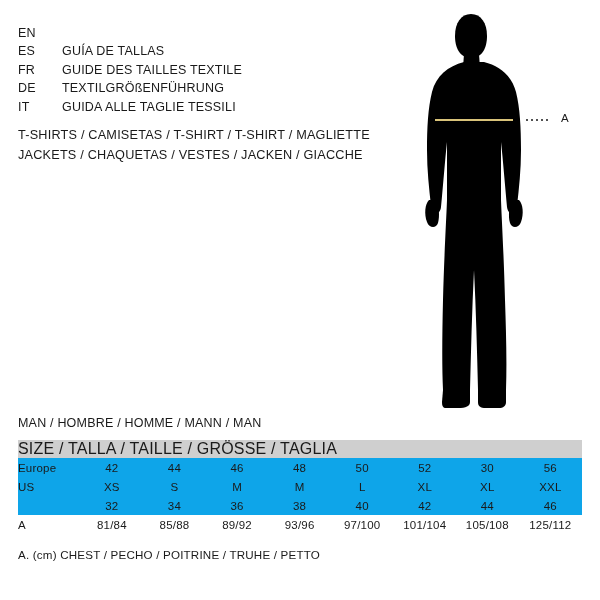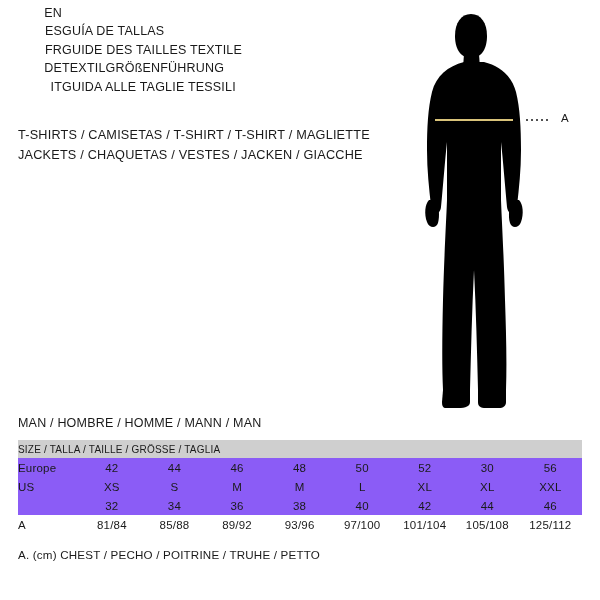--- a/index.html
+++ b/index.html
@@ -18,23 +18,22 @@
     position: relative;
     width: 600px;
     height: 600px;
     box-sizing: border-box;
   }
 
   
   .lang-block {
     position: absolute;
     left: 18px;
-    top: 4px;
+    top: 24px;
     width: 360px;
-    text-align: right;
   }
   .lang-row {
     display: flex;
     align-items: baseline;
     font-size: 12.5px;
     line-height: 18.4px;
     letter-spacing: 0.2px;
     white-space: nowrap;
   }
   .lang-code {
@@ -113,25 +112,25 @@
   }
   td.label-col {
     width: 88px;
     padding-left: 4px;
   }
   td.val {
     text-align: center;
   }
   tr.row-head td {
     background: #cfcfcf;
-    font-size: 10px;
+    font-size: 16px;
     height: 18px;
   }
   tr.row-a td, tr.row-b td {
-    background: #8b5cf6;
+    background: #0ea5e9;
   }
   tr.row-white td {
     background: #ffffff;
   }
 
   
   .footnote {
     position: absolute;
     left: 18px;
     top: 548px;

